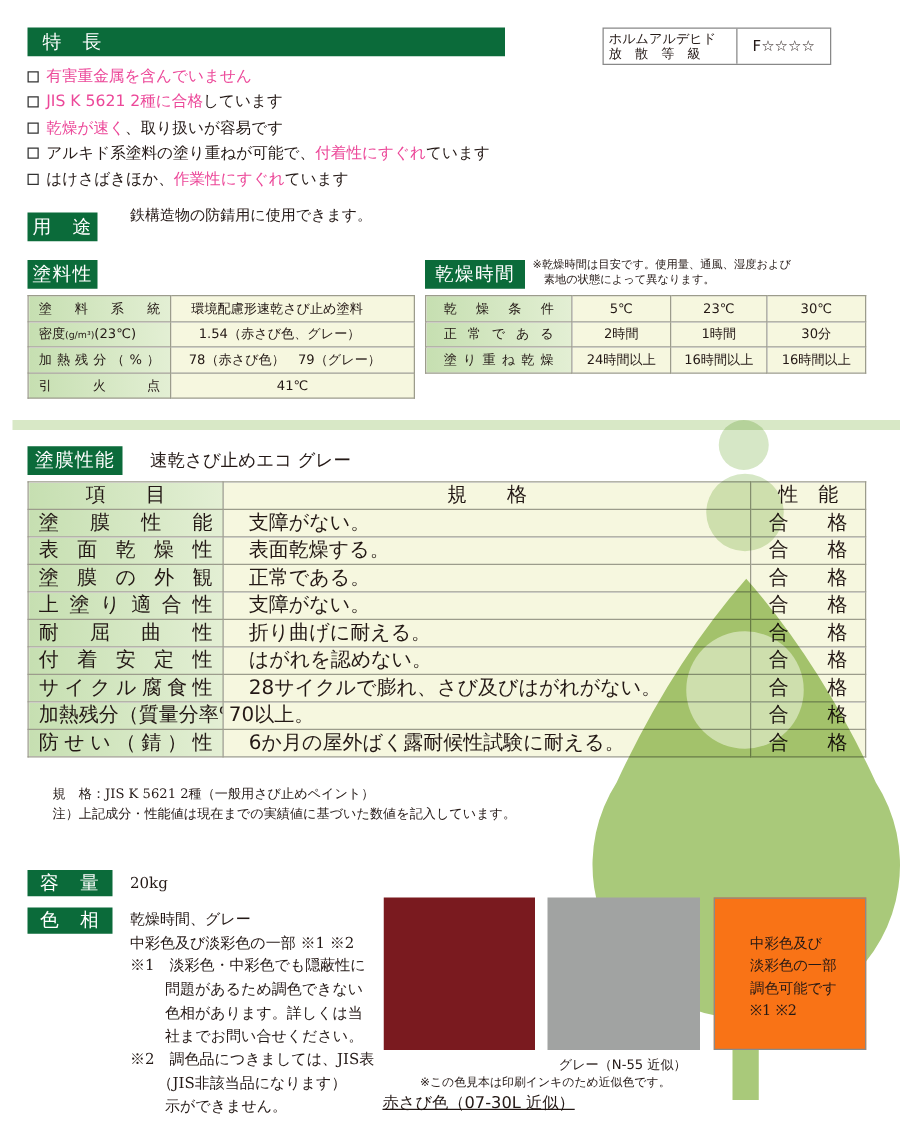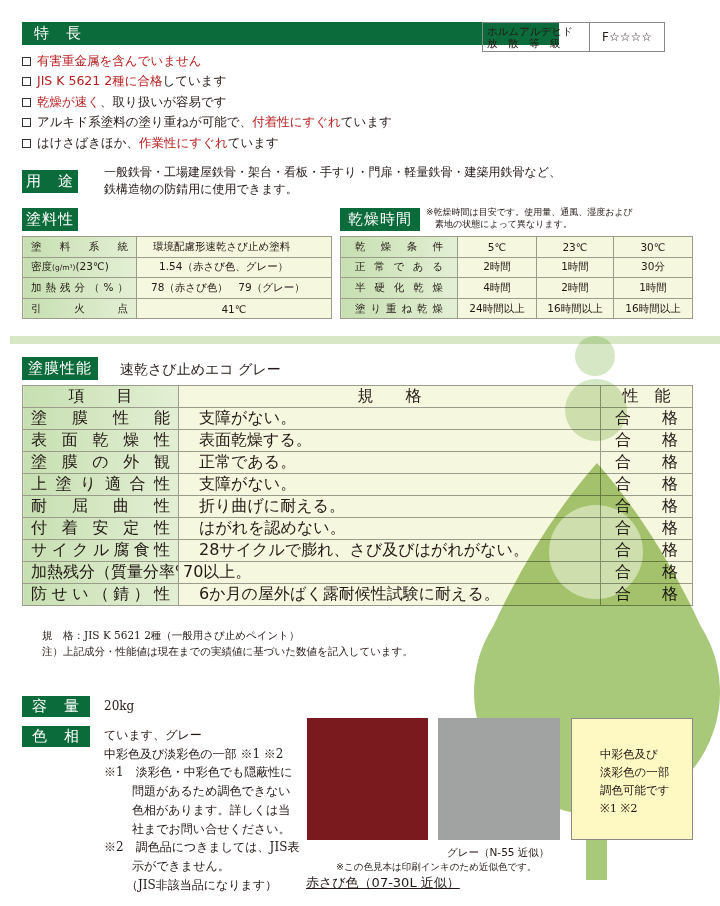--- a/index.html
+++ b/index.html
@@ -3,41 +3,41 @@
 <meta charset="utf-8">
 <style>
   html,body{margin:0;padding:0;background:#fff;}
   body{width:720px;height:906px;position:relative;overflow:hidden;
        font-family:"DejaVu Sans","Liberation Sans",sans-serif;color:#231815;}
   .abs{position:absolute;}
   .hdr{position:absolute;background:#0b6b3a;color:#fff;font-size:15px;
        line-height:23px;height:23px;box-sizing:border-box;letter-spacing:1px;}
   .hdr.center{text-align:center;}
   .serif{font-family:"DejaVu Serif","Liberation Serif",serif;}
-  .em{color:#b91c1c;}
+  .em{color:#ec4899;}
   .bullets{left:22px;top:51px;font-size:12.5px;line-height:20.4px;}
   .bullets .row{white-space:nowrap;}
   .bullets .box{display:inline-block;width:9px;height:9px;border:1px solid #333;
        margin-right:6px;vertical-align:-1px;box-sizing:border-box;}
   .bullets .plain{font-family:"DejaVu Serif","Liberation Serif",serif;}
   table.tbl{position:absolute;border-collapse:collapse;table-layout:fixed;font-size:10.5px;}
   table.tbl td{border:1px solid #9c9c8c;padding:0 8px;height:20.6px;box-sizing:border-box;
        background:#f6f7df;white-space:nowrap;overflow:hidden;}
   table.tbl td.lab{background:linear-gradient(90deg,#c6dfb1,#e3efd4);}
   table.tbl td.jus{text-align:justify;text-align-last:justify;}
   table.tbl td.c{text-align:center;}
   .small{font-size:7.5px;}
   .leaf{position:absolute;left:0;top:0;width:720px;height:906px;z-index:2;
         mix-blend-mode:multiply;pointer-events:none;}
   .swatch{position:absolute;z-index:3;box-sizing:border-box;}
 </style>
 </head>
 <body>
 
-<div class="hdr" style="left:22px;top:22px;width:537px;padding-left:12px;">
+<div class="hdr" style="left:22px;top:22px;width:382px;padding-left:12px;">
   <span>特　長</span>
 </div>
 
 <div class="abs" style="left:482px;top:22px;width:183px;height:30px;border:1px solid #888;box-sizing:border-box;display:flex;">
   <div style="width:107px;border-right:1px solid #888;font-size:10.5px;line-height:12px;padding:2px 4px;box-sizing:border-box;">
     <div>ホルムアルデヒド</div>
     <div>放　散　等　級</div>
   </div>
   <div style="flex:1;text-align:center;font-size:12px;line-height:28px;">F☆☆☆☆</div>
 </div>
@@ -57,21 +57,20 @@
   </div>
   <div class="row">
     <span class="box"></span><span class="plain">はけさばきほか、</span><span class="em">作業性にすぐれ</span><span class="plain">ています</span>
   </div>
 </div>
 
 <div class="hdr center" style="left:22px;top:170px;width:56px;">
   <span>用　途</span>
 </div>
 <div class="abs serif" style="left:104px;top:164px;font-size:12px;line-height:17px;white-space:nowrap;">
-  <div>一般鉄骨・工場建屋鉄骨・架台・看板・手すり・門扉・軽量鉄骨・建築用鉄骨など、</div>
   <div>鉄構造物の防錆用に使用できます。</div>
 </div>
 
 <div class="hdr center" style="left:22px;top:208px;width:56px;">
   <span>塗料性状</span>
 </div>
 <table class="tbl" style="left:22px;top:236px;width:309px;">
   <colgroup>
       <col style="width:114px">
       <col style="width:195px">
@@ -117,26 +116,20 @@
     <td class="c">23℃</td>
     <td class="c">30℃</td>
   </tr>
   <tr>
     <td class="lab jus" style="padding:0 14px;">正常である</td>
     <td class="c">2時間</td>
     <td class="c">1時間</td>
     <td class="c">30分</td>
   </tr>
   <tr>
-    <td class="lab jus" style="padding:0 14px;">半硬化乾燥</td>
-    <td class="c">4時間</td>
-    <td class="c">2時間</td>
-    <td class="c">1時間</td>
-  </tr>
-  <tr>
     <td class="lab jus" style="padding:0 14px;">塗り重ね乾燥</td>
     <td class="c">24時間以上</td>
     <td class="c">16時間以上</td>
     <td class="c">16時間以上</td>
   </tr>
 </tbody>
   </table>
 
 <div class="abs" style="left:10px;top:336px;width:710px;height:8px;background:#d8e8c6;"></div>
 
@@ -212,34 +205,34 @@
 
 <div class="hdr center" style="left:22px;top:696px;width:68px;height:21px;line-height:21px;">
   <span>容　量</span>
 </div>
 <div class="abs serif" style="left:104px;top:698px;font-size:12px;line-height:17px;">20kg</div>
 
 <div class="hdr center" style="left:22px;top:726px;width:68px;height:21px;line-height:21px;">
   <span>色　相</span>
 </div>
 <div class="abs serif" style="left:104px;top:726px;font-size:12px;line-height:18.7px;white-space:nowrap;">
-  <div>ています、グレー</div>
+  <div>乾燥時間、グレー</div>
   <div>中彩色及び淡彩色の一部 ※1 ※2</div>
   <div>※1　淡彩色・中彩色でも隠蔽性に</div>
   <div style="padding-left:28px;">問題があるため調色できない</div>
   <div style="padding-left:28px;">色相があります。詳しくは当</div>
   <div style="padding-left:28px;">社までお問い合せください。</div>
   <div>※2　調色品につきましては、JIS表</div>
+  <div style="padding-left:22px;">（JIS非該当品になります）</div>
   <div style="padding-left:28px;">示ができません。</div>
-  <div style="padding-left:22px;">（JIS非該当品になります）</div>
 </div>
 
 <div class="swatch" style="left:307px;top:718px;width:121px;height:122px;background:#7a1a1f;"></div>
 <div class="swatch" style="left:438px;top:718px;width:122px;height:122px;background:#a1a3a2;"></div>
-<div class="swatch serif" style="left:571px;top:718px;width:122px;height:122px;background:#fef9c3;border:1px solid #8a8a8a;padding:26px 0 0 28px;font-size:11.5px;line-height:18px;">
+<div class="swatch serif" style="left:571px;top:718px;width:122px;height:122px;background:#f97316;border:1px solid #8a8a8a;padding:26px 0 0 28px;font-size:11.5px;line-height:18px;">
   <div>中彩色及び</div>
   <div>淡彩色の一部</div>
   <div>調色可能です</div>
   <div>※1 ※2</div>
 </div>
 <div class="abs" style="left:306px;top:876px;font-size:13px;line-height:14px;white-space:nowrap;z-index:3;text-decoration:underline;">赤さび色（07-30L 近似）</div>
 <div class="abs" style="left:447px;top:845px;font-size:10.5px;line-height:14px;white-space:nowrap;z-index:3;">グレー（N-55 近似）</div>
 <div class="abs" style="left:336px;top:860px;font-size:9.5px;line-height:14px;white-space:nowrap;z-index:3;">※この色見本は印刷インキのため近似色です。</div>
 
 <svg class="leaf" viewBox="0 0 720 906">

